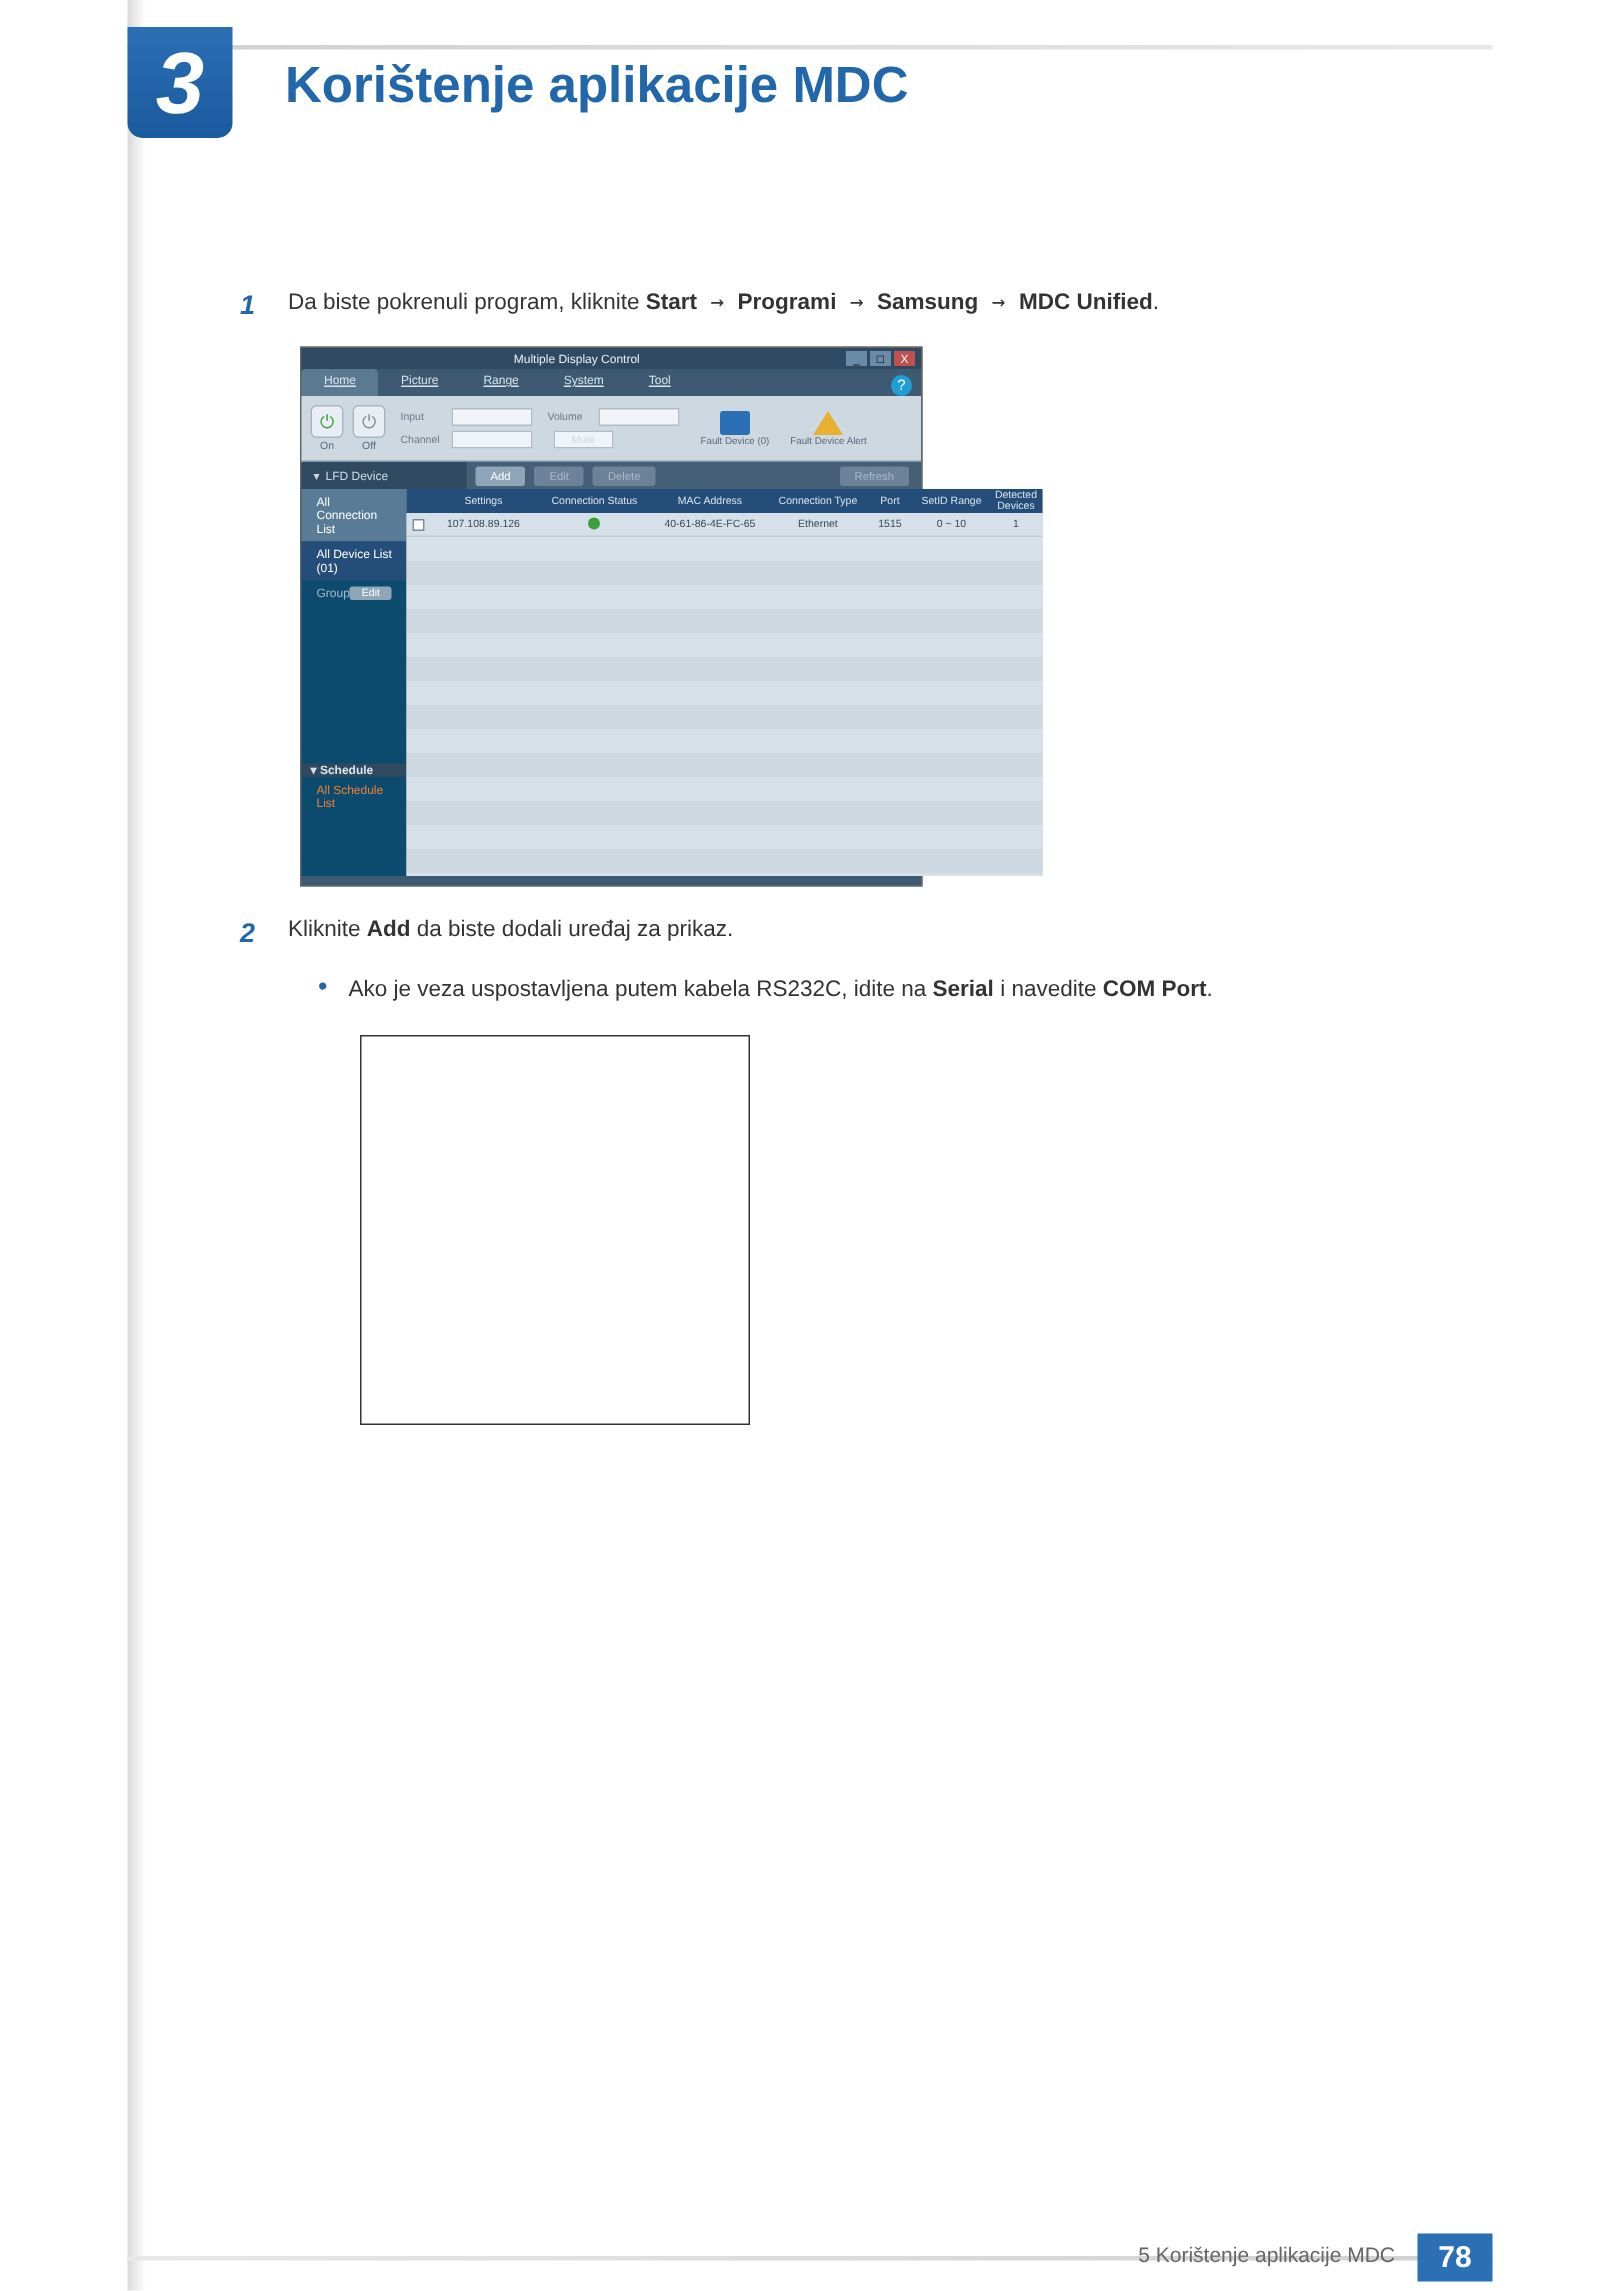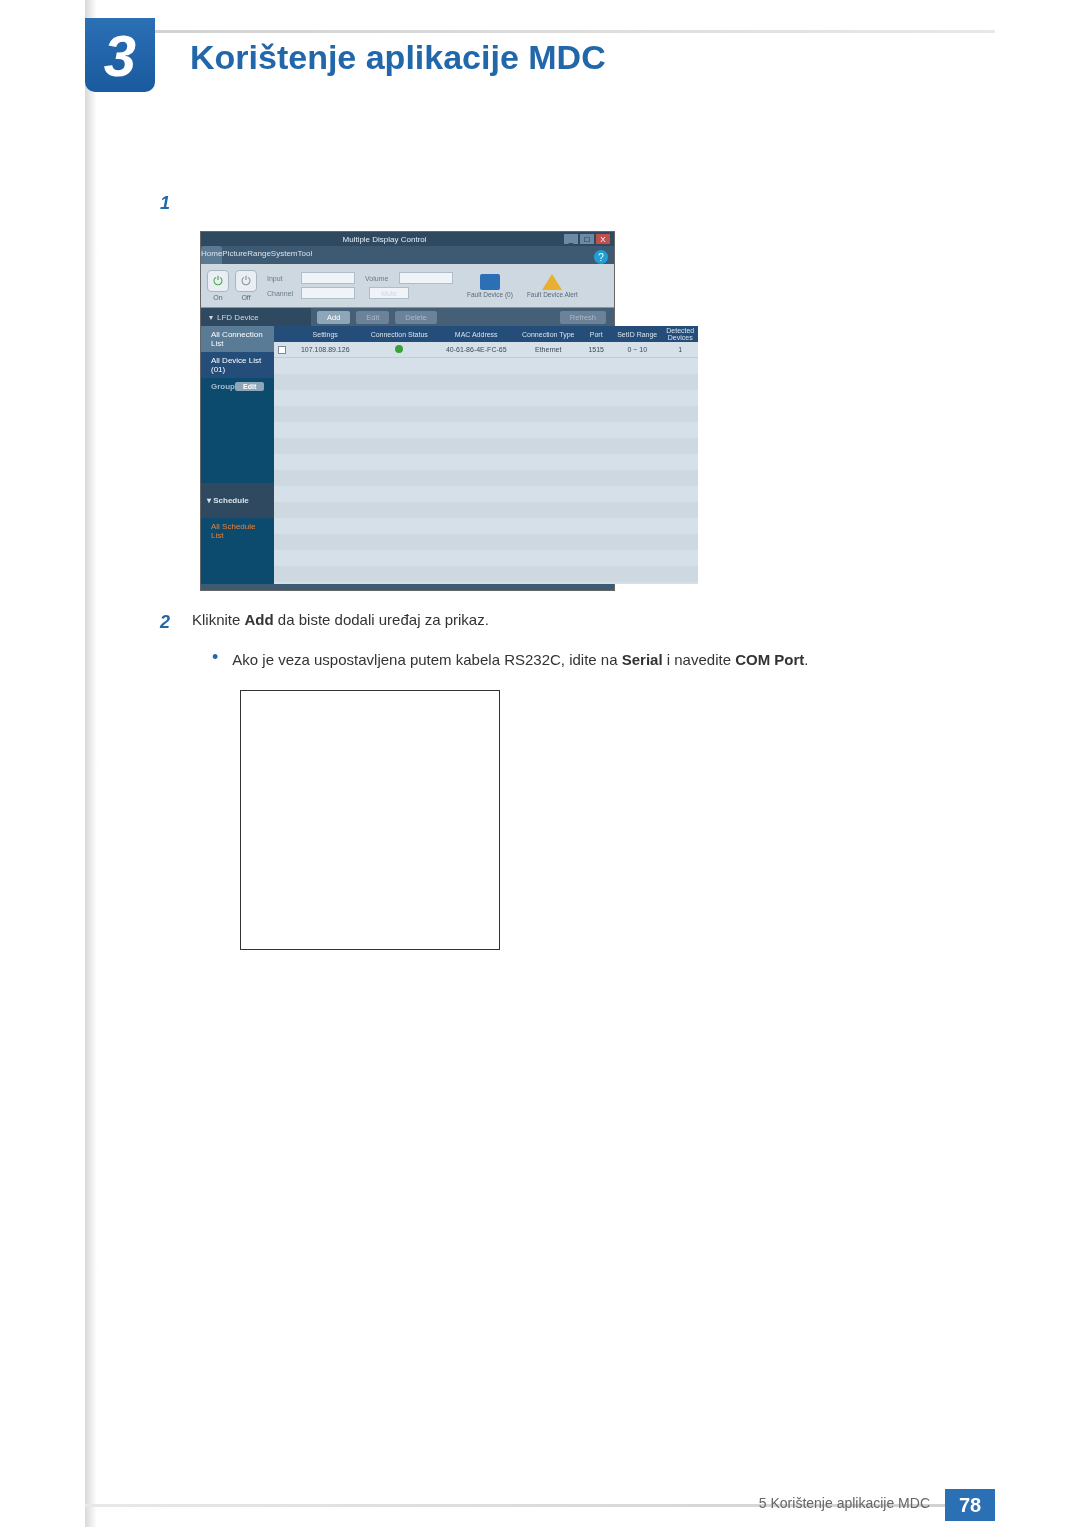--- a/index.html
+++ b/index.html
@@ -92,46 +92,46 @@
     align-items: center;
     padding: 0 4px;
     font-size: 8px;
   }
   .ss-title { color: #e6eef6; margin: 0 auto; }
   .win-btns { display: flex; gap: 2px; }
   .win-btn { width: 14px; height: 10px; background: #6b8aa5; display: flex; align-items:center; justify-content:center; font-size:8px; color:#000;}
   .win-btn.close { background: #c0504d; color:#fff;}
   .help-icon { width:14px; height:14px; border-radius:50%; background:#1ea0d6; color:#fff; display:flex; align-items:center; justify-content:center; position:absolute; right:6px; top:18px; font-size:10px;}
   .ss-tabs { display:flex; height:18px; background:#3d5a72; }
-  .ss-tab { padding: 3px 0; color:#d8e3ec; font-size:8px; }
+  .ss-tab { padding: 3px 15px; color:#d8e3ec; font-size:8px;text-decoration:underline; }
   .ss-tab.active { background:#5b7a92; border-radius:3px 3px 0 0;}
   .ss-toolbar { height:44px; background:#cdd8e1; display:flex; align-items:center; padding:0 6px; gap:6px; border-bottom:1px solid #7e97aa;}
   .tb-item { display:flex; flex-direction:column; align-items:center; gap:2px; font-size:7px; color:#5a6a78;}
   .tb-big { width:22px; height:22px; border:1px solid #a8b6c2; border-radius:4px; background:#e8eef4; display:flex; align-items:center; justify-content:center; font-size:12px;}
   .power-on { color:#3aa03a; }
   .power-off { color:#888; }
   .tb-field { display:flex; flex-direction:column; gap:3px; margin-left:4px;}
   .tb-row { display:flex; gap:4px; align-items:center;}
   .tb-label { font-size:7px; color:#6a7a88; width:30px;}
   .tb-input { width:54px; height:12px; background:#f0f4f8; border:1px solid #b0bcc8;}
   .fault-item { display:flex; flex-direction:column; align-items:center; font-size:6.5px; color:#5a6a78; gap:1px; margin-left:8px;}
   .fault-ico { width:20px; height:16px; background:#2b6fb5; border-radius:2px; position:relative;}
   .fault-ico.alert { background:none; }
   .fault-tri { width:0; height:0; border-left:10px solid transparent; border-right:10px solid transparent; border-bottom:16px solid #e8b030;}
   .ss-midbar { height:18px; background:#455f76; display:flex; align-items:center; padding:0 8px; gap:6px;}
   .mid-btn { background:#8fa6b9; color:#fff; font-size:7.5px; padding:2px 10px; border-radius:2px;}
   .mid-btn.dis { background:#6b8298; color:#a9bac8;}
   .mid-spacer { flex:1; }
   .ss-body { display:flex; height: calc(100% - 14px - 18px - 44px - 18px - 6px); }
   .ss-side { width:120px; background:#0c4a6e; display:flex; flex-direction:column; font-size:8px;}
-  .side-sec { background:#2f4a60; color:#d8e3ec; padding:13px 6px; font-weight:bold;}
+  .side-sec { background:#2f4a60; color:#d8e3ec; padding:0 6px; font-weight:bold;}
   .side-item { padding:4px 10px; color:#cfd9e2;}
   .side-item.sel { background:#5a7b95; color:#fff;}
   .side-item.hl { background:#254d7a; color:#fff;}
-  .side-row { display:flex; justify-content:center; padding:4px 10px; color:#a8bcca;font-weight:bold;}
+  .side-row { display:flex; justify-content:center; padding:4px 10px; color:#a8bcca;}
   .side-edit { background:#8fa6b9; color:#fff; font-size:7px; padding:1px 8px; border-radius:2px;}
   .side-flex { flex:1; }
   .ss-main { flex:1; background:#b8c7d2; display:flex; flex-direction:column;}
   .tbl-head { display:flex; background:#254d7a; color:#d8e3ec; font-size:7px; height:16px; align-items:center;}
   .tbl-head > div { padding:0 4px; text-align:center;}
   .c-chk{width:14px;} .c-set{width:74px;} .c-con{width:74px;} .c-mac{width:80px;} .c-typ{width:64px;} .c-port{width:32px;} .c-rng{width:50px;} .c-det{flex:1;}
   .tbl-row { display:flex; background:#d6e0e8; font-size:7px; height:16px; align-items:center; color:#3a4a58; border-bottom:1px solid #c0ccd6;}
   .tbl-row > div { padding:0 4px; text-align:center;}
   .tbl-row .chk { width:8px; height:8px; border:1px solid #7a8a98; background:#fff; margin:0 auto;}
   .conn-dot { width:8px; height:8px; border-radius:50%; background:#3aa03a; display:inline-block;}
@@ -190,20 +190,23 @@
 <div class="chapter-badge">
   <span>3</span>
 </div>
 <div class="chapter-title">Korištenje aplikacije MDC</div>
 
 <div class="content">
 
 
   <div class="step">
     <div class="step-num">1</div>
+    <div class="step-body">
+      <span>Da biste pokrenuli program, kliknite </span><b>Start</b><span class="arrow"> → </span><b>Programi</b><span class="arrow"> → </span><b>Samsung</b><span class="arrow"> → </span><b>MDC Unified</b><span>.</span>
+    </div>
   </div>
 
   <div class="screenshot">
     <div class="ss-titlebar">
       <span></span>
       <span class="ss-title">Multiple Display Control</span>
       <div class="win-btns">
         <div class="win-btn">_</div>
         <div class="win-btn">□</div>
         <div class="win-btn close">X</div>

